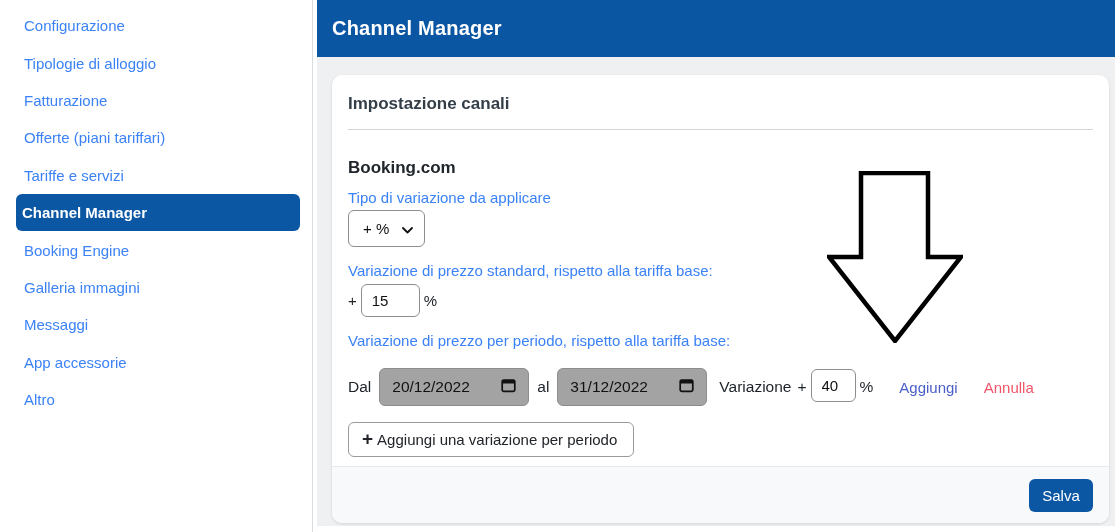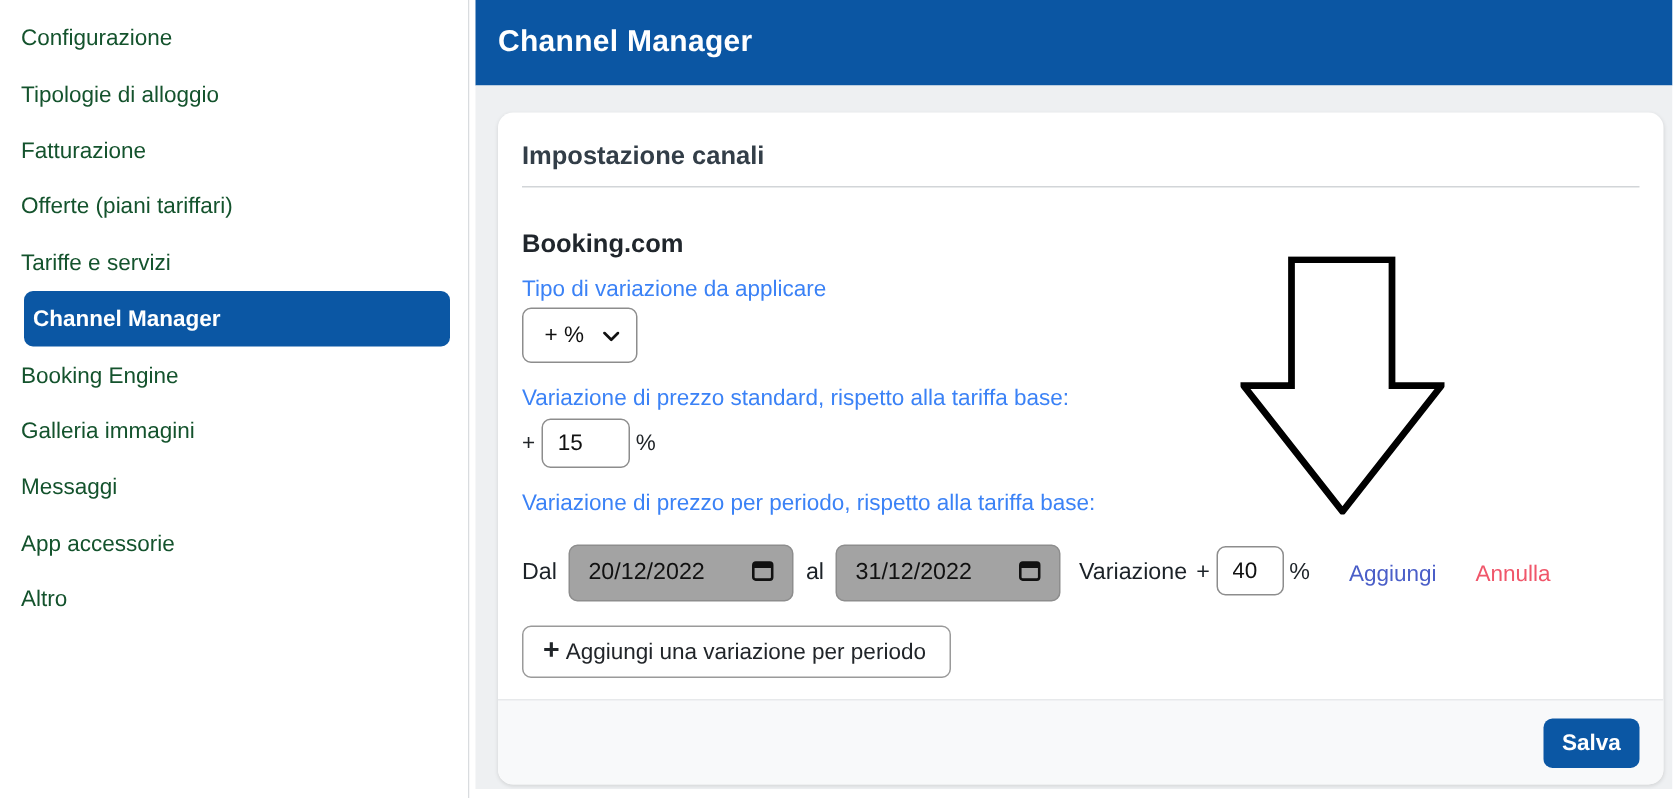--- a/index.html
+++ b/index.html
@@ -4,36 +4,36 @@
 <style>
   * { margin:0; padding:0; box-sizing:border-box; }
   html,body { width:1115px; height:532px; overflow:hidden; background:#fff;
     font-family:"Liberation Sans","DejaVu Sans",sans-serif; }
   .app { display:flex; width:1115px; height:532px; }
 
   
   .sidebar { width:313px; height:532px; background:#fff; border-right:1px solid #d9dcdf;
     padding-top:7px; flex:0 0 313px; }
   .white-gap { width:4px; background:#fff; flex:0 0 4px; }
-  .nav-item { height:37.4px; display:flex; align-items:center; padding-left:14px;
-    font-size:15px; color:#14532d; cursor:pointer; }
+  .nav-item { height:37.4px; display:flex; align-items:center; padding-left:24px;
+    font-size:15px; color:#3b82f6; cursor:pointer; }
   .nav-item.active { background:#0b57a4; color:#fff; font-weight:bold;
     border-radius:6px; margin:0 12px 0 16px; padding-left:6px; }
 
   
   .main { flex:1; position:relative; background:#fff; }
   .main-header { height:57px; background:#0b56a3; display:flex; align-items:center;
     padding-left:15px; }
   .main-header h1 { color:#fff; font-size:20px; font-weight:bold; letter-spacing:.2px; }
   .page-bg { height:469px; background:#eef0f2; padding:18px 5px 0 15px; }
 
   
   .card { width:777px; height:448px; background:#fff; border-radius:10px;
     box-shadow:0 1px 3px rgba(0,0,0,.12); display:flex; flex-direction:column; overflow:hidden; }
-  .card-header { margin:0 16px; padding:19px 0 10px; border-bottom:1px solid #d2d5d8; }
+  .card-header { margin:0 16px; padding:19px 0 15px; border-bottom:1px solid #d2d5d8; }
   .card-header h2 { font-size:17px; font-weight:600; color:#333e48; }
   .card-body { flex:1; padding:0 16px; }
   .channel-name { margin-top:28px; font-size:17px; font-weight:bold; color:#20262c; }
   .form-label { margin-top:11px; font-size:15px; color:#3b82f6; }
 
   .fake-select { margin-top:4px; width:77px; height:37px; border:1px solid #8d8d8d;
     border-radius:6px; background:#fff; display:flex; align-items:center;
     justify-content:space-between; padding:0 11px 0 14px; font-size:15px; color:#111;
     cursor:pointer; }
   .inline-row { display:flex; align-items:center; margin-top:5px; font-size:15px; color:#212529; }
@@ -54,21 +54,21 @@
 
   .add-period-btn { margin-top:16px; height:35px; display:inline-flex; align-items:center;
     background:#fff; border:1px solid #9a9a9a; border-radius:6px; padding:0 16px 0 13px;
     font-size:15px; color:#212529; cursor:pointer; gap:4px;
     font-family:"Liberation Sans","DejaVu Sans",sans-serif; }
   .plus-glyph { font-size:19px; font-weight:600; line-height:1; position:relative; top:-1px; }
 
   .card-footer { height:57px; background:#f8f9fa; border-top:1px solid #e7e9eb;
     display:flex; align-items:center; justify-content:flex-end; padding-right:16px; }
   .save-btn { width:64px; height:33px; background:#0b57a4; color:#fff; border:none;
-    border-radius:6px; font-size:15px; font-weight:bold; cursor:pointer;
+    border-radius:6px; font-size:15px; font-weight:normal; cursor:pointer;
     font-family:"Liberation Sans","DejaVu Sans",sans-serif; }
 
   
   .arrow-overlay { position:absolute; left:510px; top:171px; width:136px; height:172px;
     z-index:5; pointer-events:none; }
 </style>
 </head>
 <body>
 
 <div class="app">

